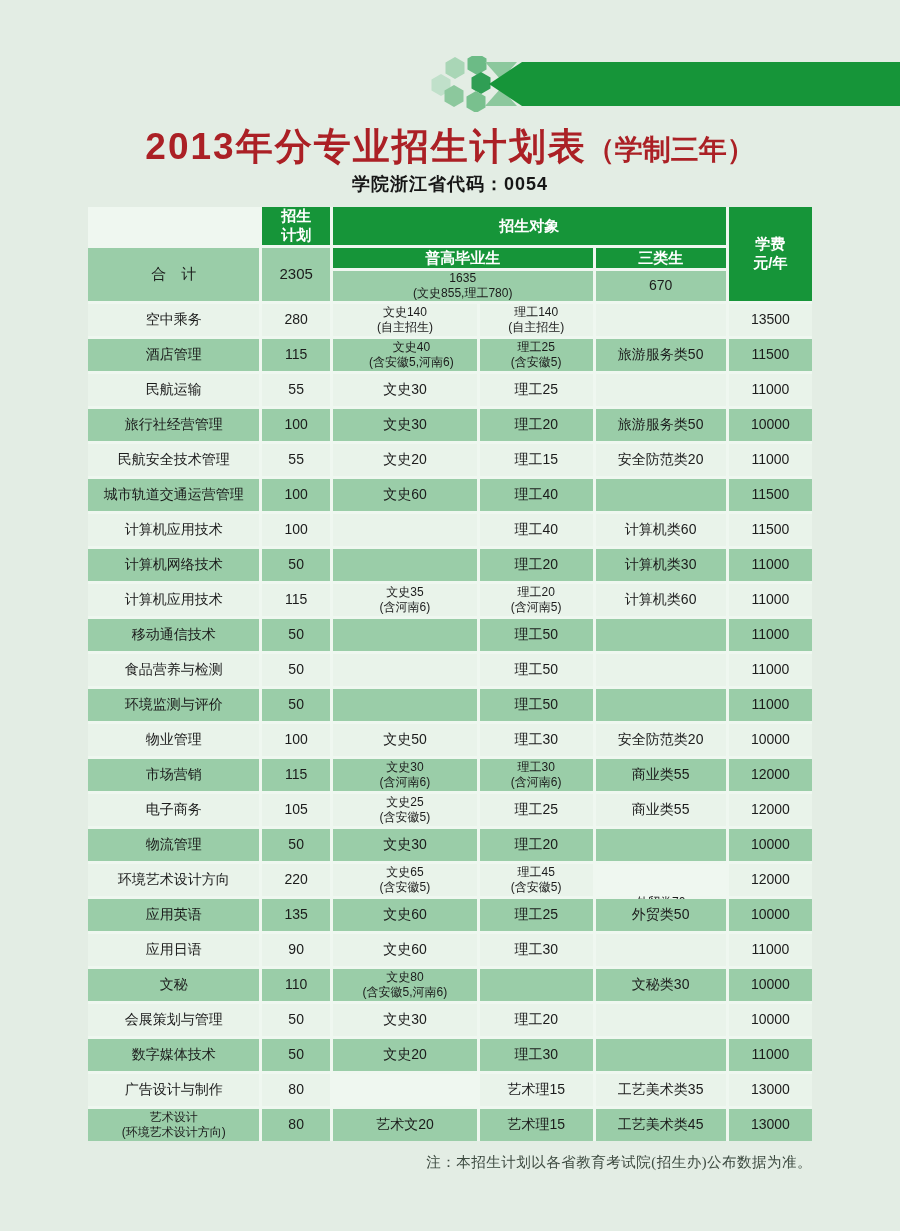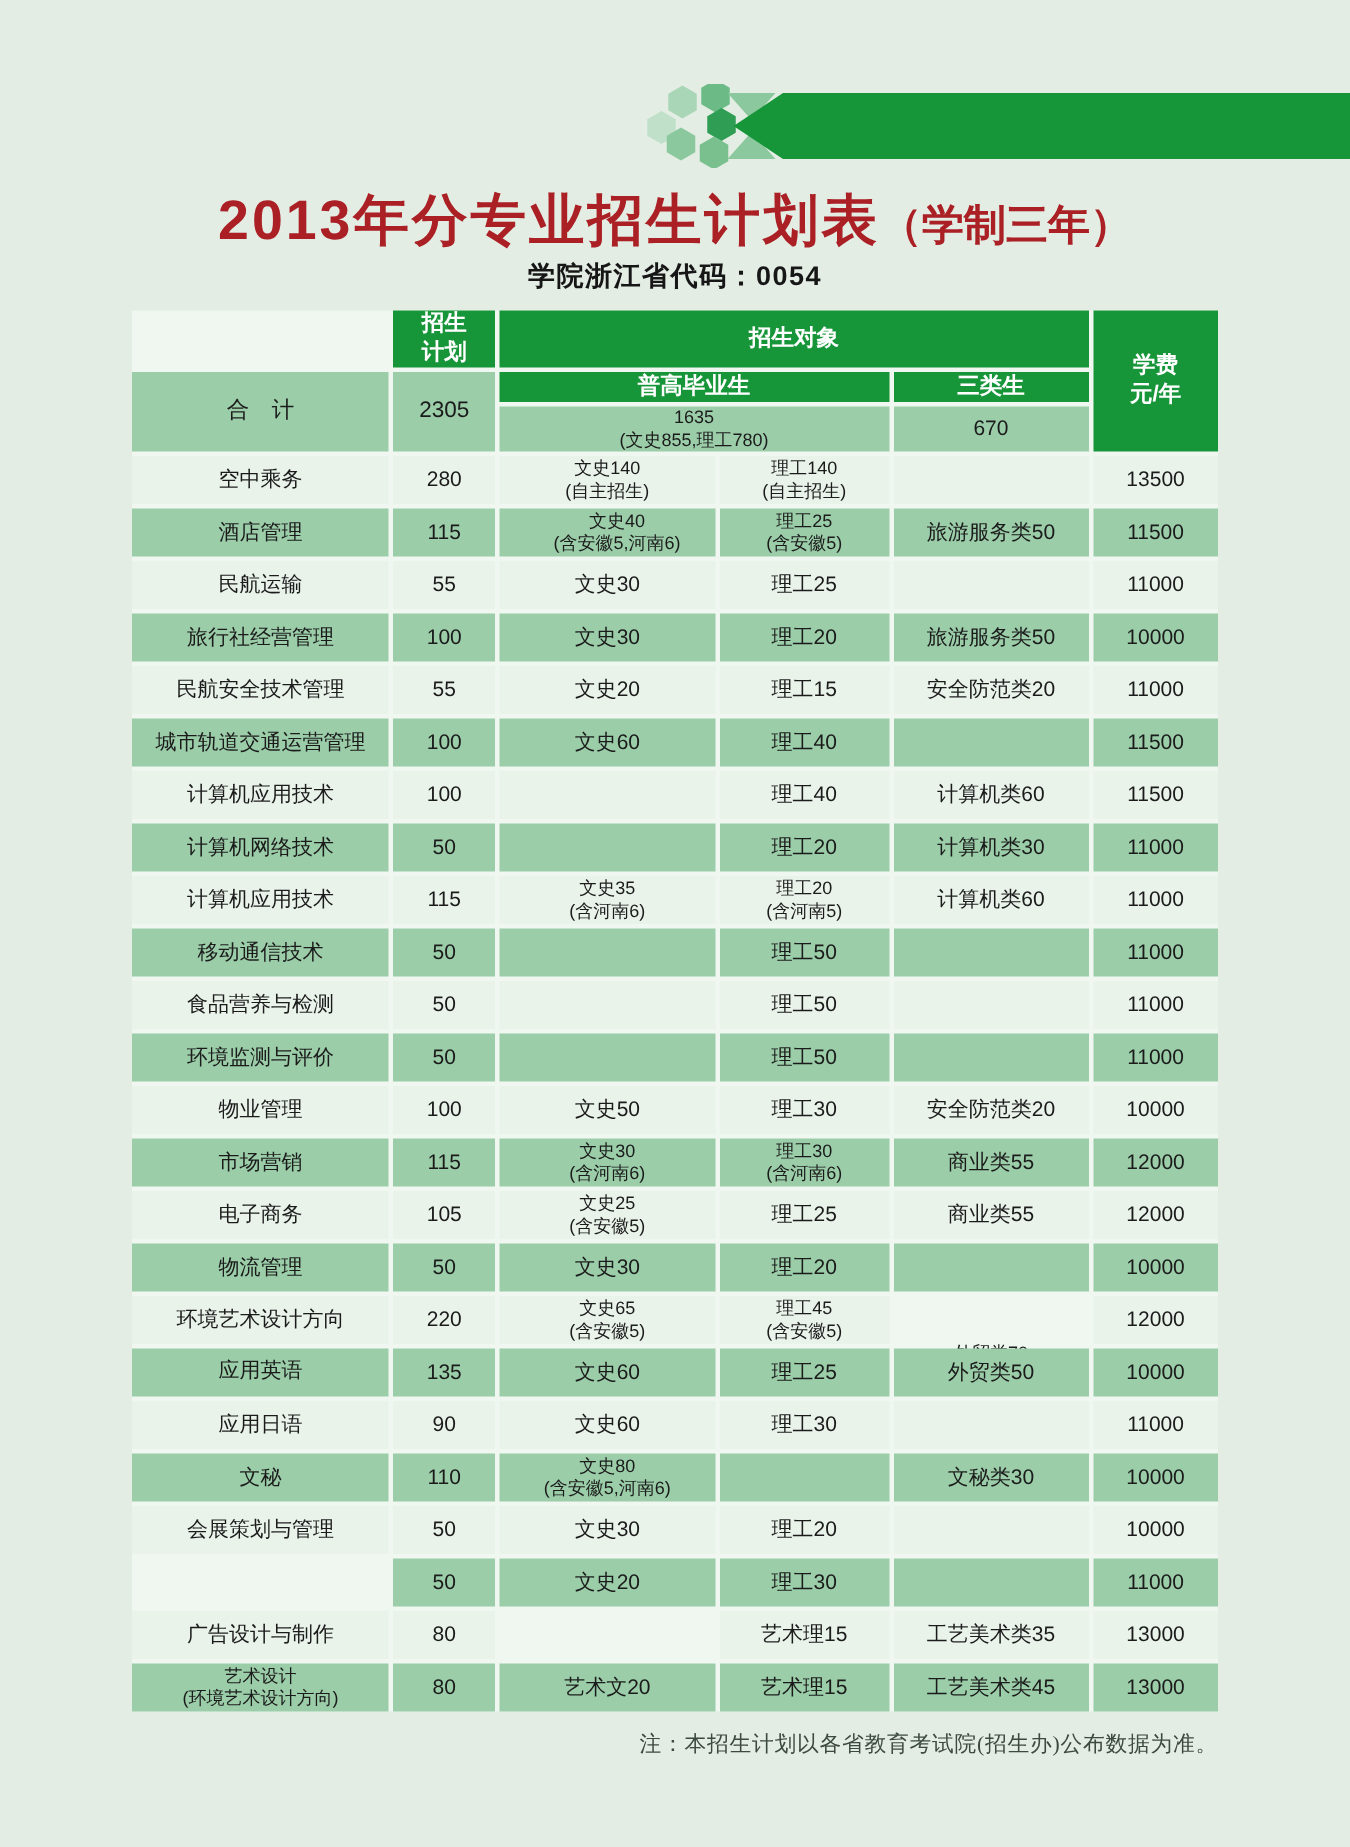--- a/index.html
+++ b/index.html
@@ -229,20 +229,21 @@
 (含安徽5,河南6)</div>
     <div class="cell dark" style="grid-area: 23 / 4;"></div>
     <div class="cell dark" style="grid-area: 23 / 5;">文秘类30</div>
     <div class="cell dark" style="grid-area: 23 / 6;">10000</div>
     <div class="cell light" style="grid-area: 24 / 1;">会展策划与管理</div>
     <div class="cell light" style="grid-area: 24 / 2;">50</div>
     <div class="cell light" style="grid-area: 24 / 3;">文史30</div>
     <div class="cell light" style="grid-area: 24 / 4;">理工20</div>
     <div class="cell light" style="grid-area: 24 / 5;"></div>
     <div class="cell light" style="grid-area: 24 / 6;">10000</div>
+    <div class="cell dark" style="grid-area: 25 / 1;">数字媒体技术</div>
     <div class="cell dark" style="grid-area: 25 / 2;">50</div>
     <div class="cell dark" style="grid-area: 25 / 3;">文史20</div>
     <div class="cell dark" style="grid-area: 25 / 4;">理工30</div>
     <div class="cell dark" style="grid-area: 25 / 5;"></div>
     <div class="cell dark" style="grid-area: 25 / 6;">11000</div>
     <div class="cell light" style="grid-area: 26 / 1;">广告设计与制作</div>
     <div class="cell light" style="grid-area: 26 / 2;">80</div>
     <div class="cell light" style="grid-area: 26 / 4;">艺术理15</div>
     <div class="cell light" style="grid-area: 26 / 5;">工艺美术类35</div>
     <div class="cell light" style="grid-area: 26 / 6;">13000</div>

